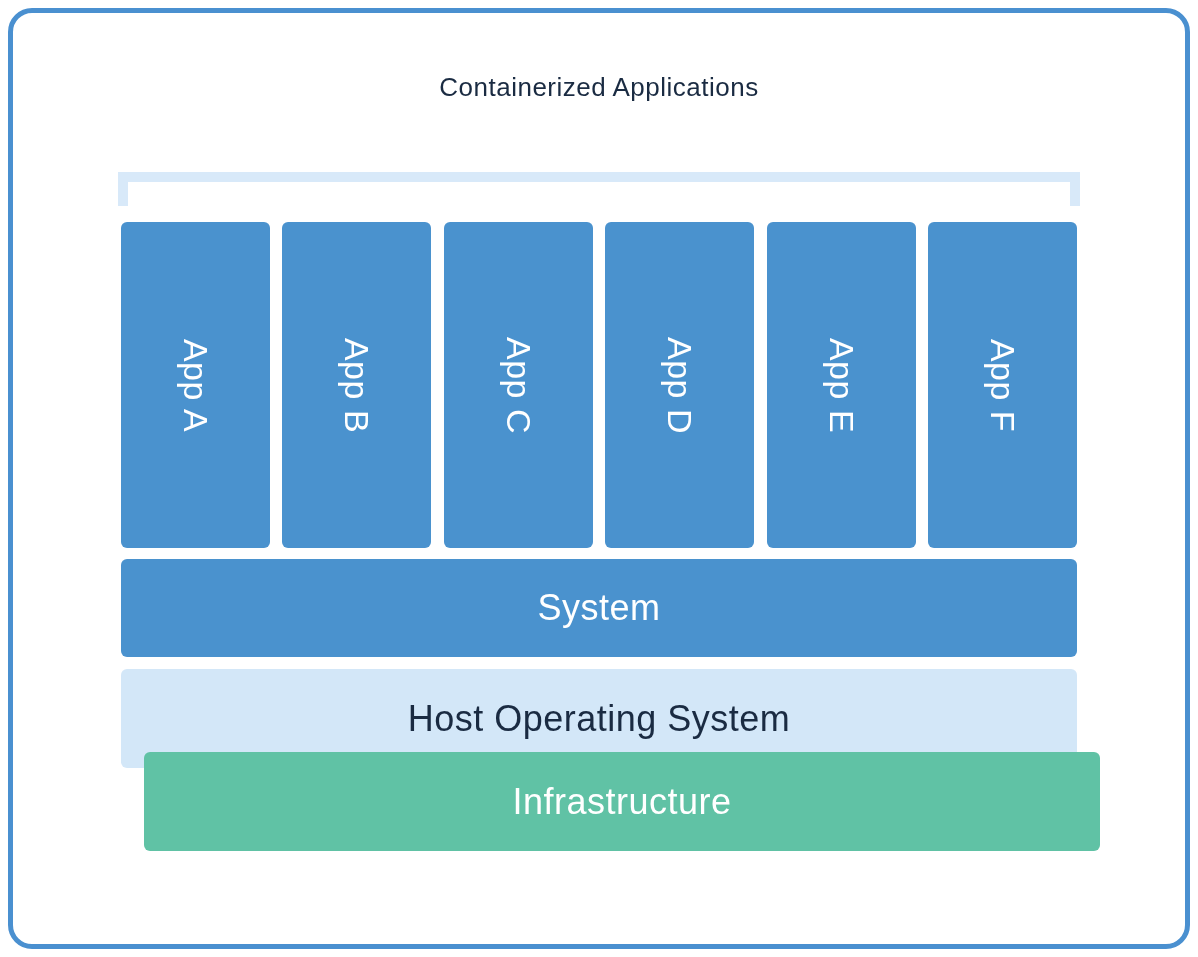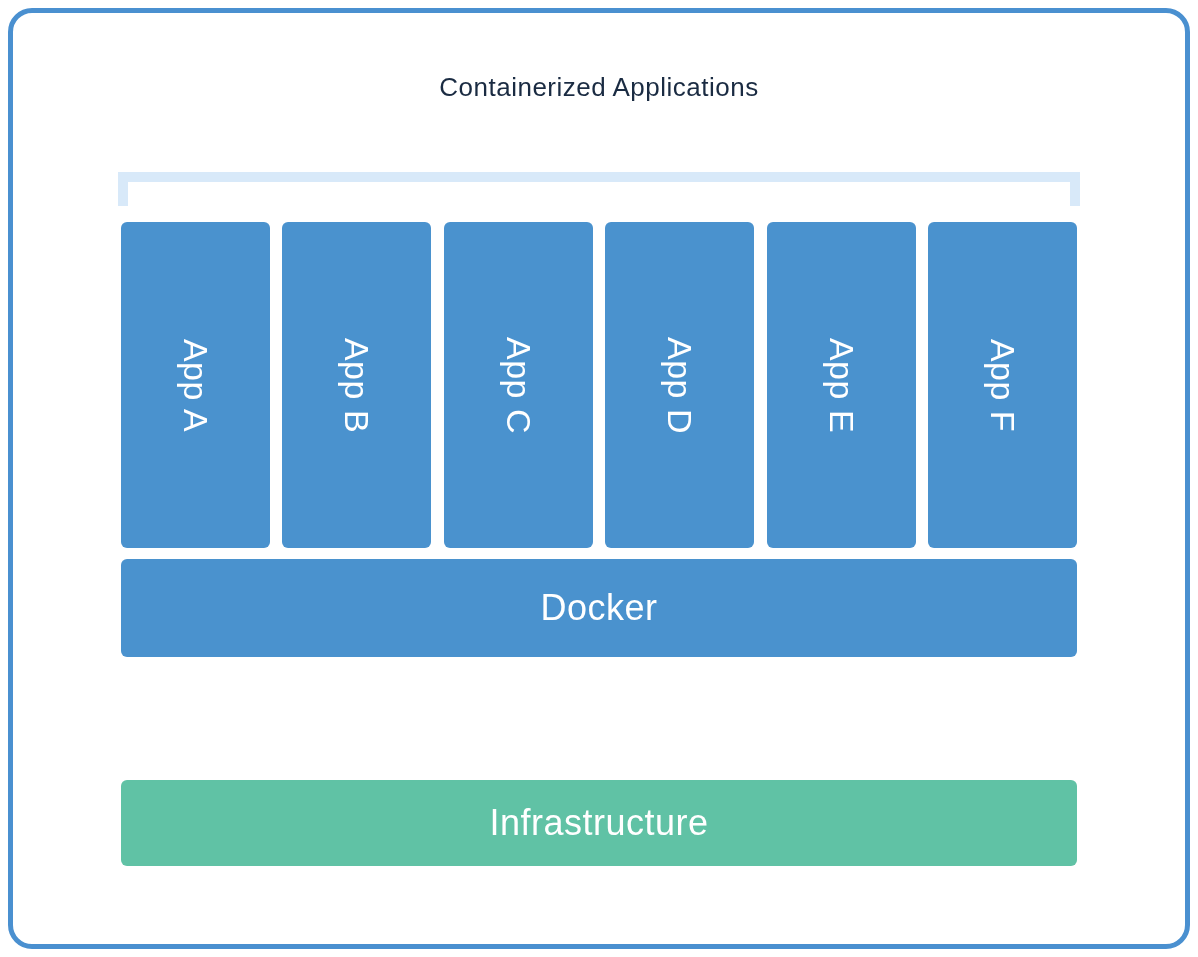--- a/index.html
+++ b/index.html
@@ -87,24 +87,25 @@
     background: var(--primary-blue, #4A92CE);
     color: var(--white, #FFFFFF);
   }
   .layer-host-os {
     top: 669px;
     height: 99px;
     background: var(--light-blue, #D3E7F8);
     color: var(--navy, #1A2B42);
   }
   .layer-infrastructure {
-    top: 780px;
-    height: 86px;
+    top: 752px;
+    height: 99px;
     background: var(--green, #60C2A5);
     color: var(--white, #FFFFFF);
+    margin-left: 23px;
   }
 </style>
 </head>
 <body>
 
 <div class="canvas">
 
   <div class="frame"></div>
 
   <h1 class="title">Containerized Applications</h1>
@@ -126,21 +127,24 @@
     </div>
     <div class="app-box">
       <span class="app-label">App E</span>
     </div>
     <div class="app-box">
       <span class="app-label">App F</span>
     </div>
   </div>
 
   <div class="layer layer-docker">
-    <span>Docker</span>
+    <span>System</span>
   </div>
 
+  <div class="layer layer-host-os">
+    <span>Host Operating System</span>
+  </div>
 
   <div class="layer layer-infrastructure">
     <span>Infrastructure</span>
   </div>
 
 </div>
 
 </body></html>

